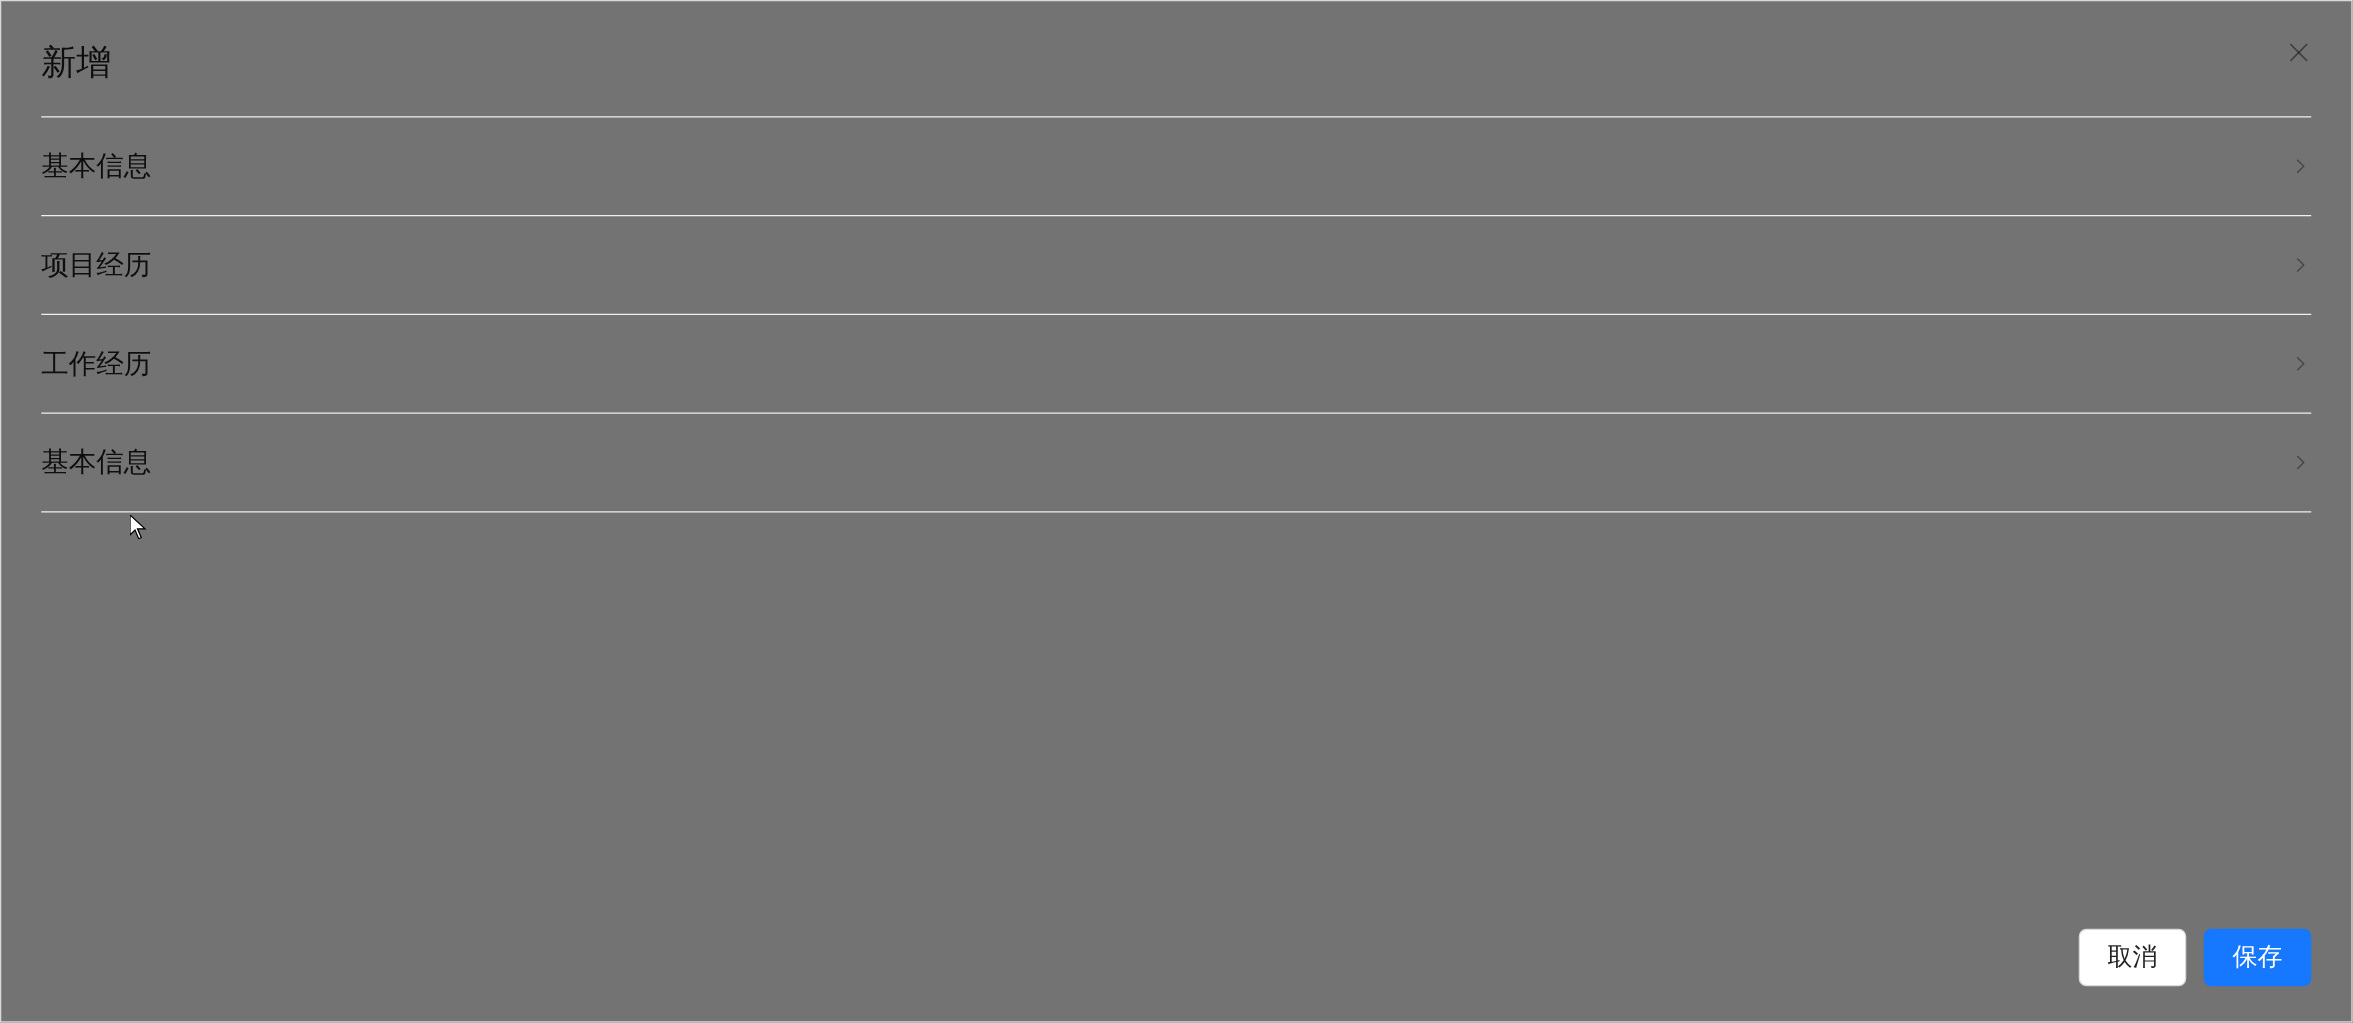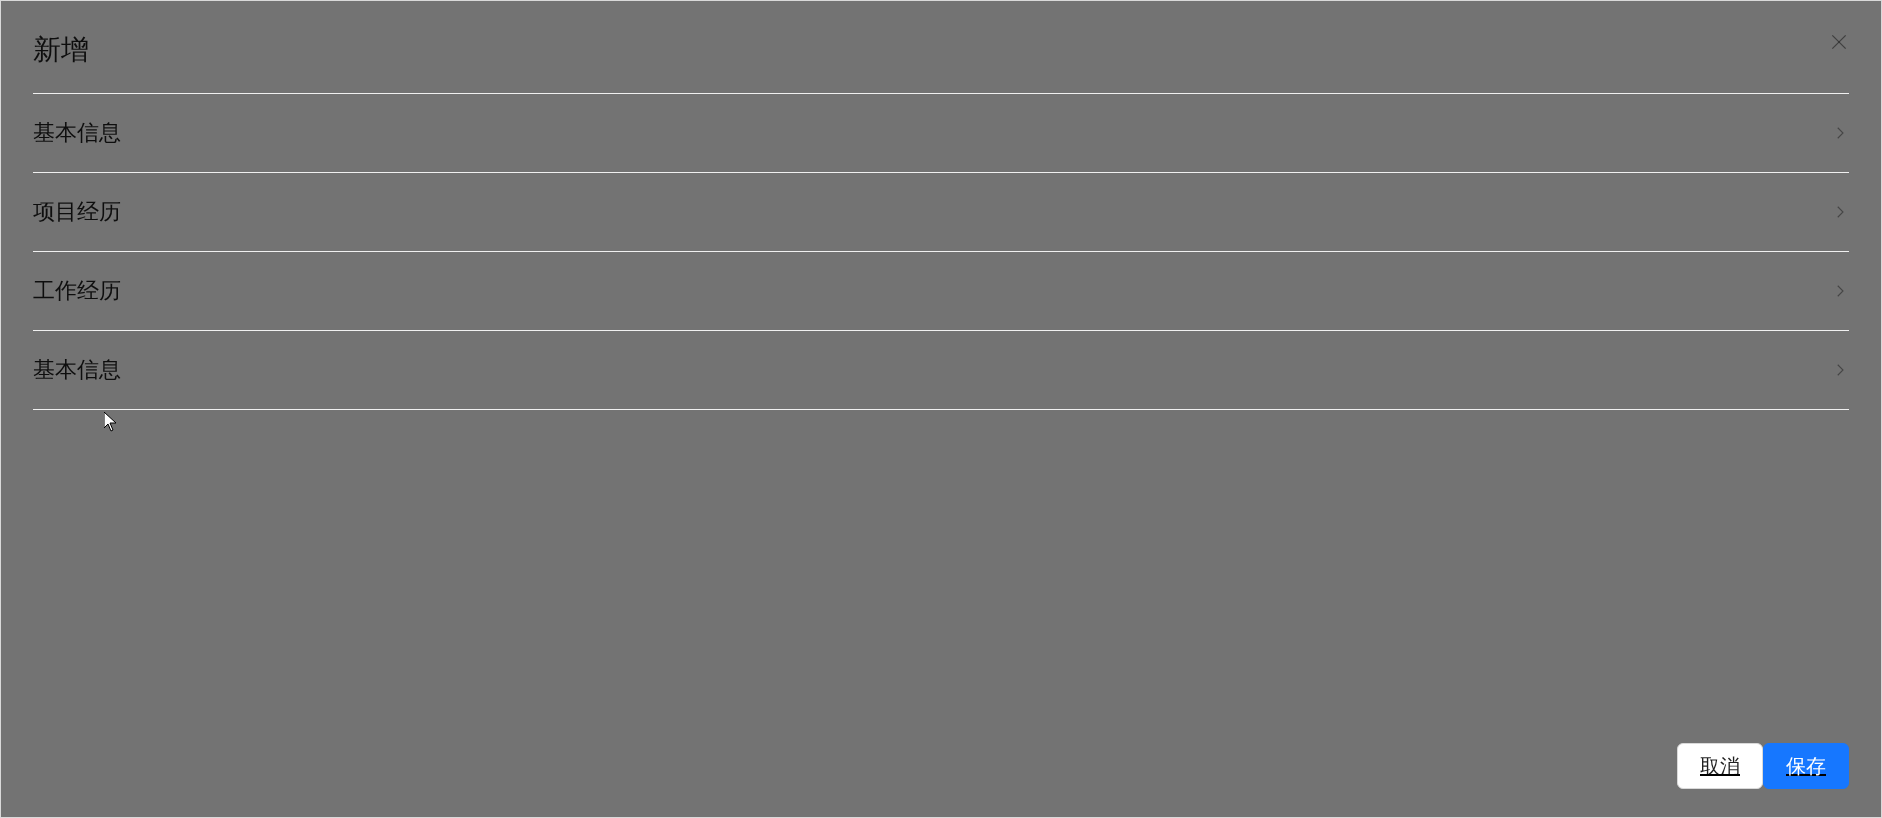--- a/index.html
+++ b/index.html
@@ -67,22 +67,21 @@
     }
     .chevron {
       color: rgba(0, 0, 0, 0.4);
       display: flex;
       align-items: center;
     }
     .modal-footer {
       padding: 20px 32px 28px 32px;
       display: flex;
       justify-content: flex-end;
-      gap: 0;
-      text-decoration: underline;
+      gap: 14px;
     }
     .btn {
       padding: 8px 22px;
       font-size: 20px;
       border-radius: 6px;
       cursor: pointer;
       border: 1px solid transparent;
       line-height: 1.4;
     }
     .btn-default {

